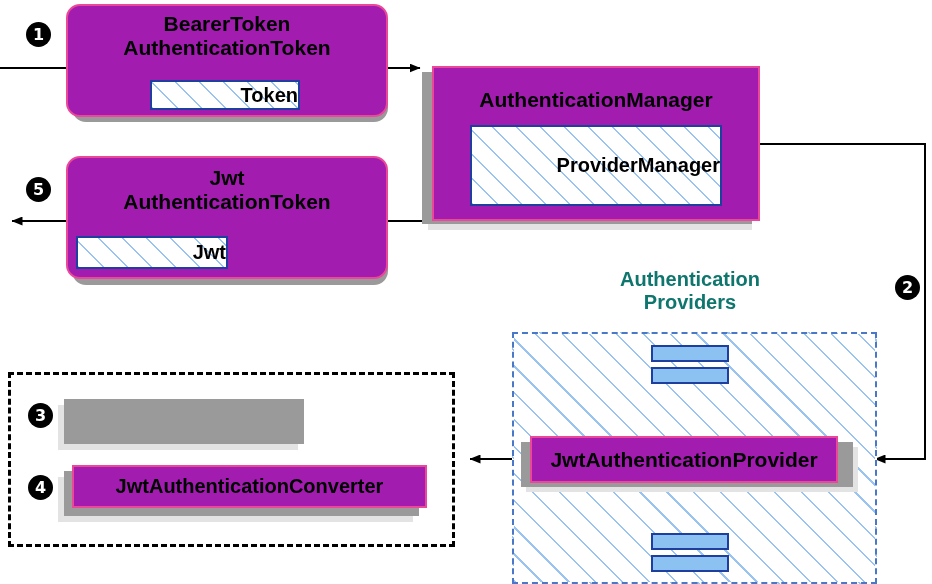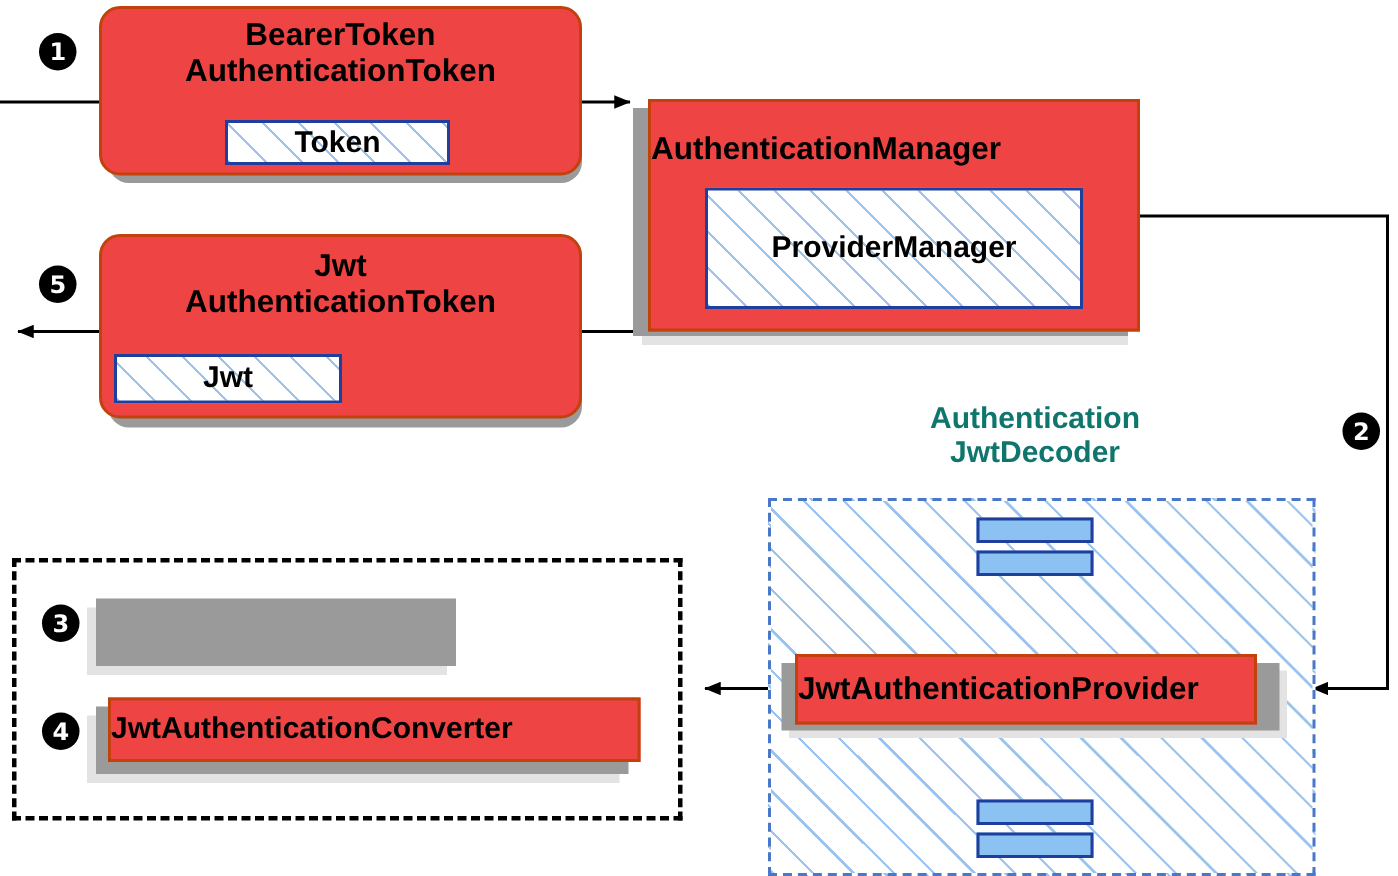--- a/index.html
+++ b/index.html
@@ -22,27 +22,27 @@
     left: 0;
     top: 0;
     width: 932px;
     height: 584px;
   }
 
   
   .node {
     position: absolute;
     box-sizing: border-box;
-    background: #ef4444;
-    border: 2px solid #c2410c;
+    background: #a21caf;
+    border: 2px solid #ec4899;
     color: #000000;
     font-weight: bold;
     display: flex;
     align-items: center;
-    justify-content: flex-start;
+    justify-content: center;
     text-align: center;
     line-height: 1.12;
   }
   .rounded {
     border-radius: 14px;
   }
 
   
   .shadow {
     position: absolute;
@@ -58,21 +58,21 @@
     border: 2px solid #1F3F9E;
     background-color: #FFFFFF;
     background-image: repeating-linear-gradient(
         45deg,
         rgba(120,175,235,0.75) 0px,
         rgba(120,175,235,0.75) 1.4px,
         rgba(255,255,255,0) 1.4px,
         rgba(255,255,255,0) 17px);
     display: flex;
     align-items: center;
-    justify-content: center;
+    justify-content: flex-end;
     font-weight: bold;
     color: #000;
   }
 
   
   .dashed-blue {
     position: absolute;
     box-sizing: border-box;
     border: 2px dashed #4A78C8;
     background-color: #FFFFFF;
@@ -212,21 +212,21 @@
   </div>
   <div class="hatchbox t20" style="left:76px; top:236px; width:152px; height:33px;">
     <span>Jwt</span>
   </div>
   <div class="badge" style="left:26px; top:177px;">
     <span>5</span>
   </div>
 
   <div class="plain-label t20" style="left:590px; top:268px; width:200px;">
     <div>Authentication</div>
-    <div>JwtDecoder</div>
+    <div>Providers</div>
   </div>
 
   <div class="dashed-blue" style="left:512px; top:332px; width:365px; height:252px;"></div>
 
   <div class="barpair" style="left:651px; top:345px; width:78px; height:42px;">
     <div class="bar" style="top:0px;"></div>
     <div class="bar" style="top:22px;"></div>
   </div>
 
   <div class="shadow sh-light" style="left:526px; top:447px; width:332px; height:45px;"></div>

